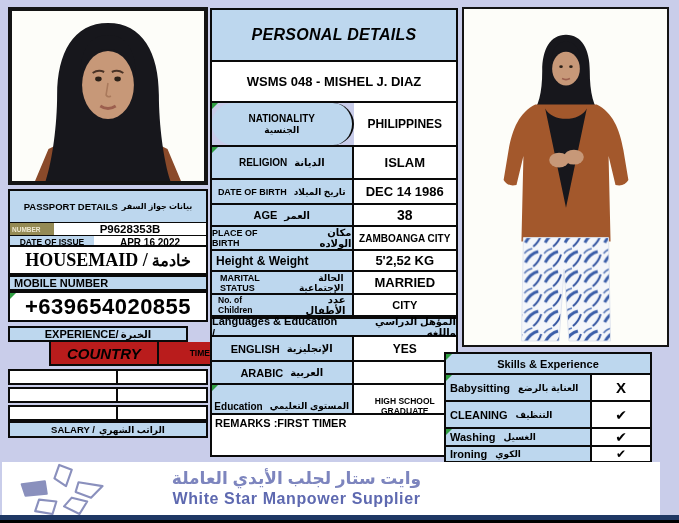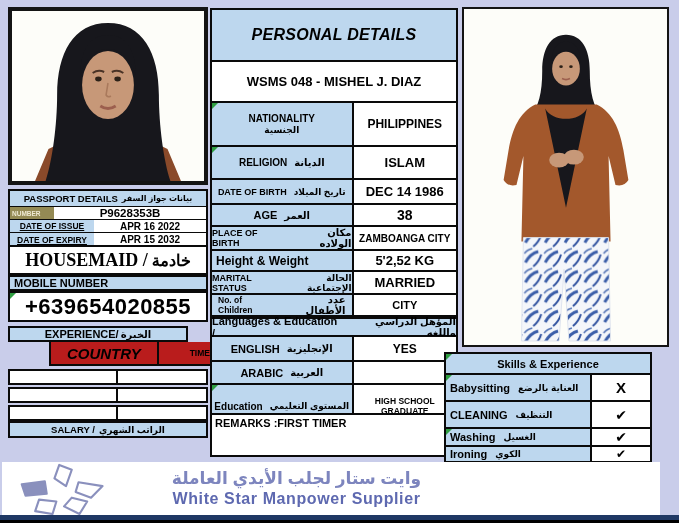--- a/index.html
+++ b/index.html
@@ -18,21 +18,21 @@
   .gt { position:absolute; top:0; left:0; width:0; height:0;
         border-top:6px solid #2f9e41; border-right:6px solid transparent; }
 
   
   .photo1 { left:8px; top:7px; width:200px; height:178px; border:4px solid #141414; background:#fdfdfa; }
   .photo2 { left:462px; top:7px; width:207px; height:340px; border:2px solid #141414; background:#fdfdfa; }
   .photo1 svg, .photo2 svg { display:block; width:100%; height:100%; }
 
   
   .passport { left:8px; top:189px; width:200px; border:2px solid #0a0a0a; background:#fff; }
-  .pp-head { height:15px; font-size:9.5px; font-weight:bold; gap:4px; }
+  .pp-head { height:31px; font-size:9.5px; font-weight:bold; gap:4px; }
   .pp-row { display:flex; border-top:1.5px solid #0a0a0a; font-weight:bold; }
   .pp-lbl-num { width:44px; background:#948a54; color:#efe9d2; font-size:6.5px; font-weight:bold; display:flex; align-items:center; padding-left:2px; }
   .pp-val { flex:1; text-align:center; font-size:11.5px; }
   .pp-lbl-date { width:84px; background:#bdd7ee; font-size:8.5px; text-decoration:underline; display:flex; align-items:center; justify-content:center; }
   .pp-row2 { height:13px; } .pp-row1 { height:14px; }
   .housemaid { left:8px; top:245px; width:200px; height:30px; background:#fff; border:2px solid #0a0a0a;
       font-family:"Liberation Serif","DejaVu Serif",serif; font-weight:bold; font-size:18px; gap:4px; }
   .housemaid .ar { font-size:16px; }
   .mob-lbl { left:8px; top:275px; width:200px; height:16px; border:2px solid #0a0a0a;
       font-size:11px; font-weight:bold; display:flex; align-items:center; padding-left:4px; }
@@ -55,21 +55,21 @@
   .pd-head { left:210px; top:8px; width:248px; height:54px; border:2.5px solid #0a0a0a;
       font-size:16px; font-weight:bold; font-style:italic; letter-spacing:0.3px; }
   .pd-name { left:210px; top:62px; width:248px; height:41px; border:2.5px solid #0a0a0a; border-top:none;
       font-size:13px; font-weight:bold; background:#fff; }
   .pd-table { left:210px; top:103px; width:248px; border:2px solid #0a0a0a; border-top:none; }
   .pd-row { display:flex; border-top:2px solid #0a0a0a; }
   .pd-row:first-child { border-top:none; }
   .pd-lbl { width:58%; background:#bdd7ee; border-right:2px solid #0a0a0a; font-weight:bold;
       display:flex; align-items:center; justify-content:center; gap:7px; position:relative; }
   .pd-val { flex:1; background:#fff; font-weight:bold; display:flex; align-items:center; justify-content:center; text-align:center; }
-  .two-line { flex-direction:column; gap:1px; }
+  .two-line { flex-direction:column; gap:1px;border-radius:21px; }
   .lang-head { left:210px; top:317px; width:248px; height:20px; border:2px solid #0a0a0a;
       font-size:11px; font-weight:bold; gap:2px; }
   .lang-table { left:210px; top:337px; width:248px; border:2px solid #0a0a0a; border-top:none; }
   .remarks { left:210px; top:413px; width:248px; height:44px; border:2px solid #0a0a0a; background:#fff;
       font-size:11px; font-weight:bold; padding:2px 3px; }
 
   
   .skills { left:444px; top:352px; width:208px; border:2px solid #0a0a0a; background:#d946ef; }
   .sk-head { height:19px; background:#bdd7ee; font-size:11px; font-weight:bold; position:relative; }
   .sk-row { display:flex; border-top:2px solid #0a0a0a; }
@@ -215,21 +215,21 @@
       </div>
       <div class="pd-val fs10">ZAMBOANGA CITY</div>
     </div>
     <div class="pd-row" style="height:21px;">
       <div class="pd-lbl fs12" style="justify-content:flex-start; padding-left:4px;">
         <span>Height &amp; Weight</span>
       </div>
       <div class="pd-val fs13">5'2,52 KG</div>
     </div>
     <div class="pd-row" style="height:23px;">
-      <div class="pd-lbl fs9" style="justify-content:flex-end; padding:0 0;">
+      <div class="pd-lbl fs9" style="justify-content:flex-end; padding:0 8px;">
         <span>MARITAL STATUS</span>
         <span class="ar fs9">الحالة الإجتماعية</span>
       </div>
       <div class="pd-val fs13">MARRIED</div>
     </div>
     <div class="pd-row" style="height:22px;">
       <div class="pd-lbl fs85" style="justify-content:space-between; padding:0 6px;">
         <span>No. of Children</span>
         <span class="ar fs10">عدد الأطفال</span>
       </div>

